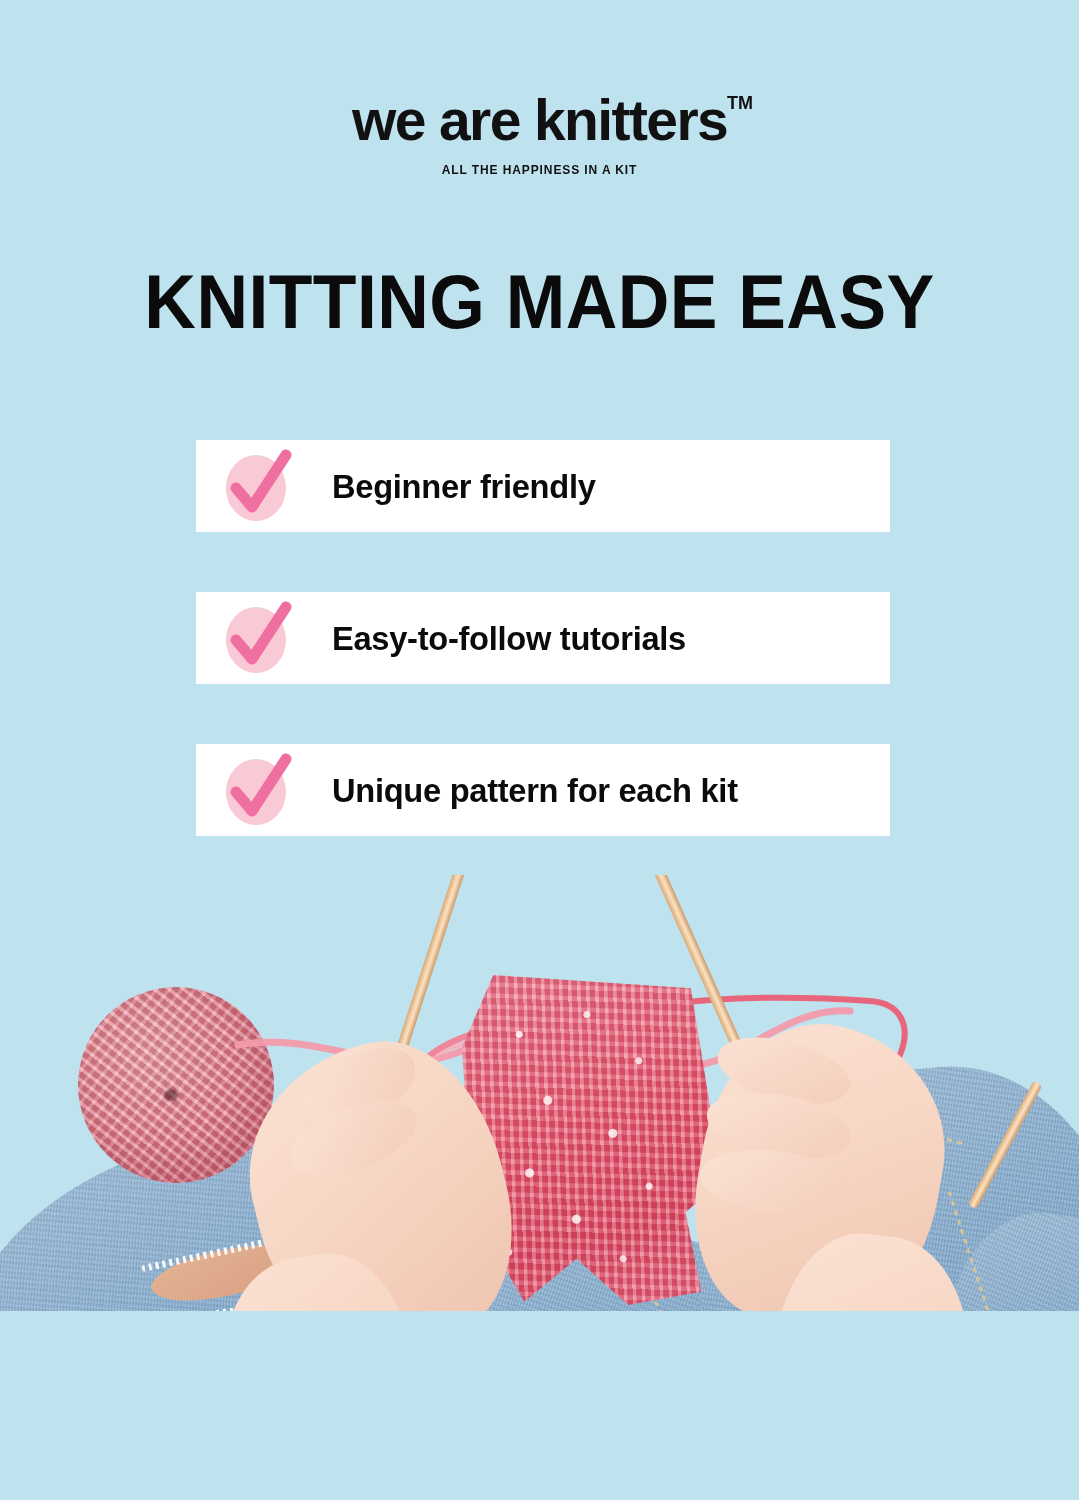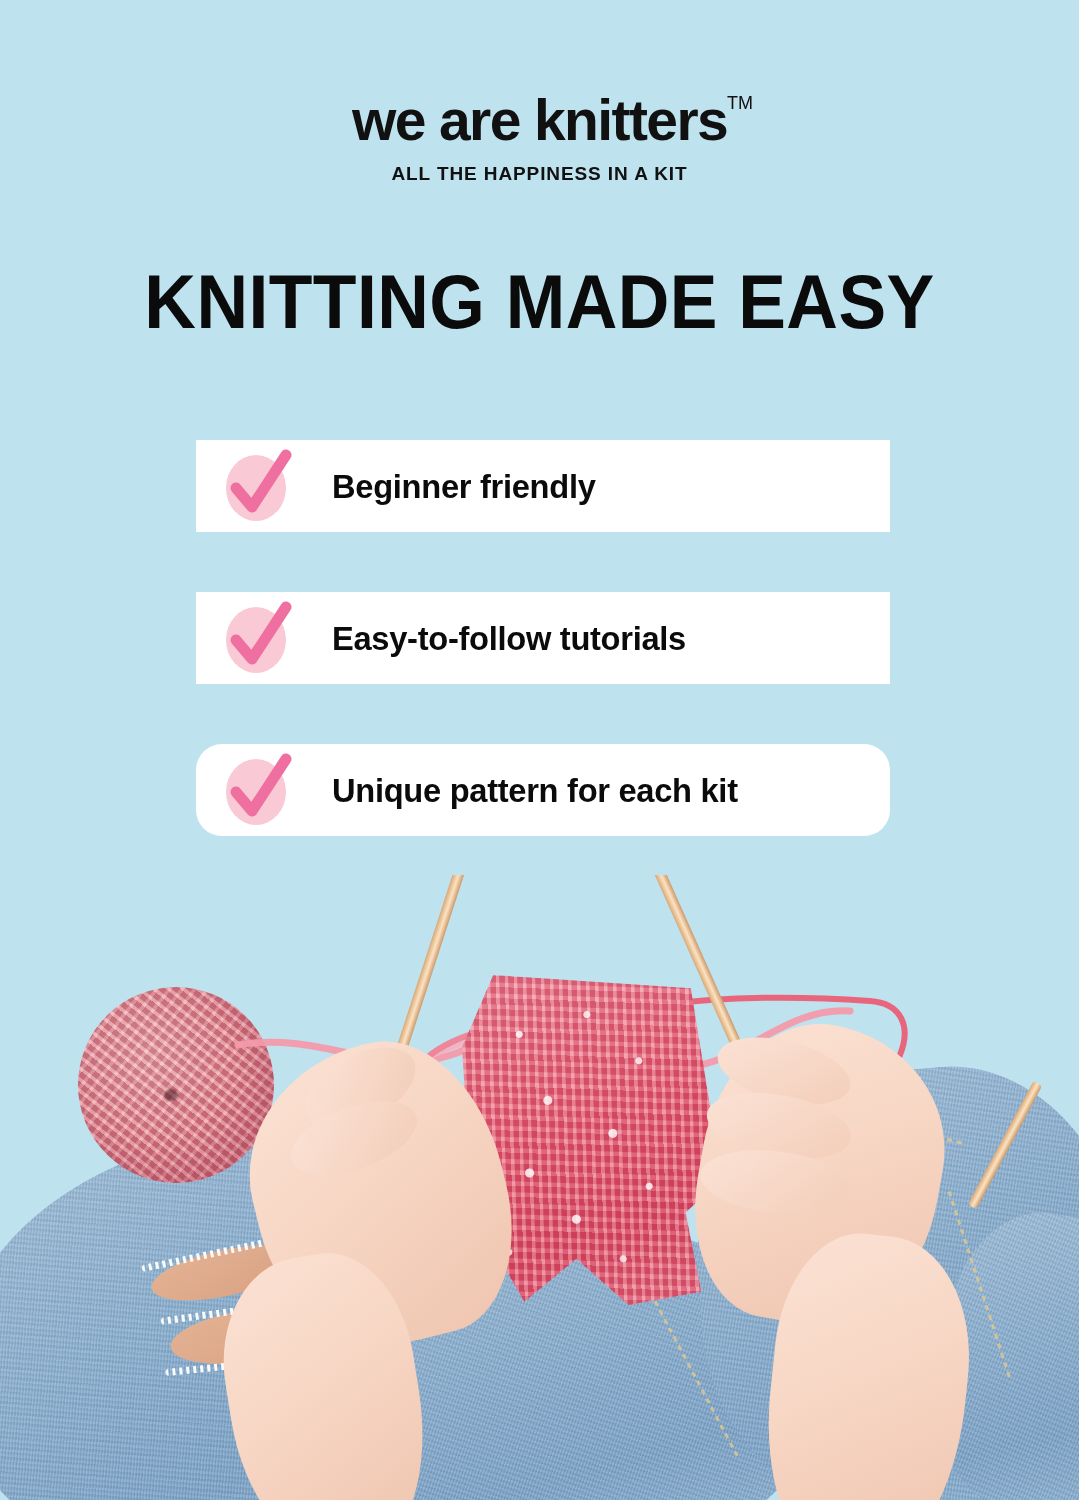--- a/index.html
+++ b/index.html
@@ -9,21 +9,21 @@
   body {
     width: 1079px;
     height: 1500px;
     overflow: hidden;
     font-family: "Liberation Sans", sans-serif;
     background: #bfe2ef;
   }
   .poster {
     position: relative;
     width: 1079px;
-    height: 1500px;
+    height: 1311px;
     background: #bfe2ef;
     overflow: hidden;
   }
 
   
   .brand-block {
     position: absolute;
     top: 92px;
     left: 0;
     width: 1079px;
@@ -37,29 +37,29 @@
     font-size: 57px;
     letter-spacing: -1.6px;
     color: #111111;
     line-height: 1;
   }
   .brand-tm {
     position: absolute;
     top: 2px;
     right: -26px;
     font-size: 18px;
-    font-weight: normal;
+    font-weight: bold;
     letter-spacing: 0;
     color: #111111;
   }
   .brand-tagline {
     margin-top: 14px;
     font-family: "Liberation Sans", sans-serif;
     font-weight: bold;
-    font-size: 19px;
+    font-size: 12px;
     letter-spacing: 0.9px;
     color: #111111;
   }
 
   
   .headline {
     position: absolute;
     top: 264px;
     left: 0;
     width: 1079px;
@@ -82,21 +82,21 @@
   }
   .feature-card {
     position: relative;
     width: 694px;
     height: 92px;
     background: #ffffff;
     margin-bottom: 60px;
     display: flex;
     align-items: center;
   }
-  .feature-card:last-child { margin-bottom: 12px; border-radius: 26px; }
+  .feature-card:last-child { margin-bottom: 12px; }
 
   .check-wrap {
     position: relative;
     width: 72px;
     height: 72px;
     margin-left: 26px;
     flex: 0 0 auto;
   }
   .check-wrap svg {
     position: absolute;

